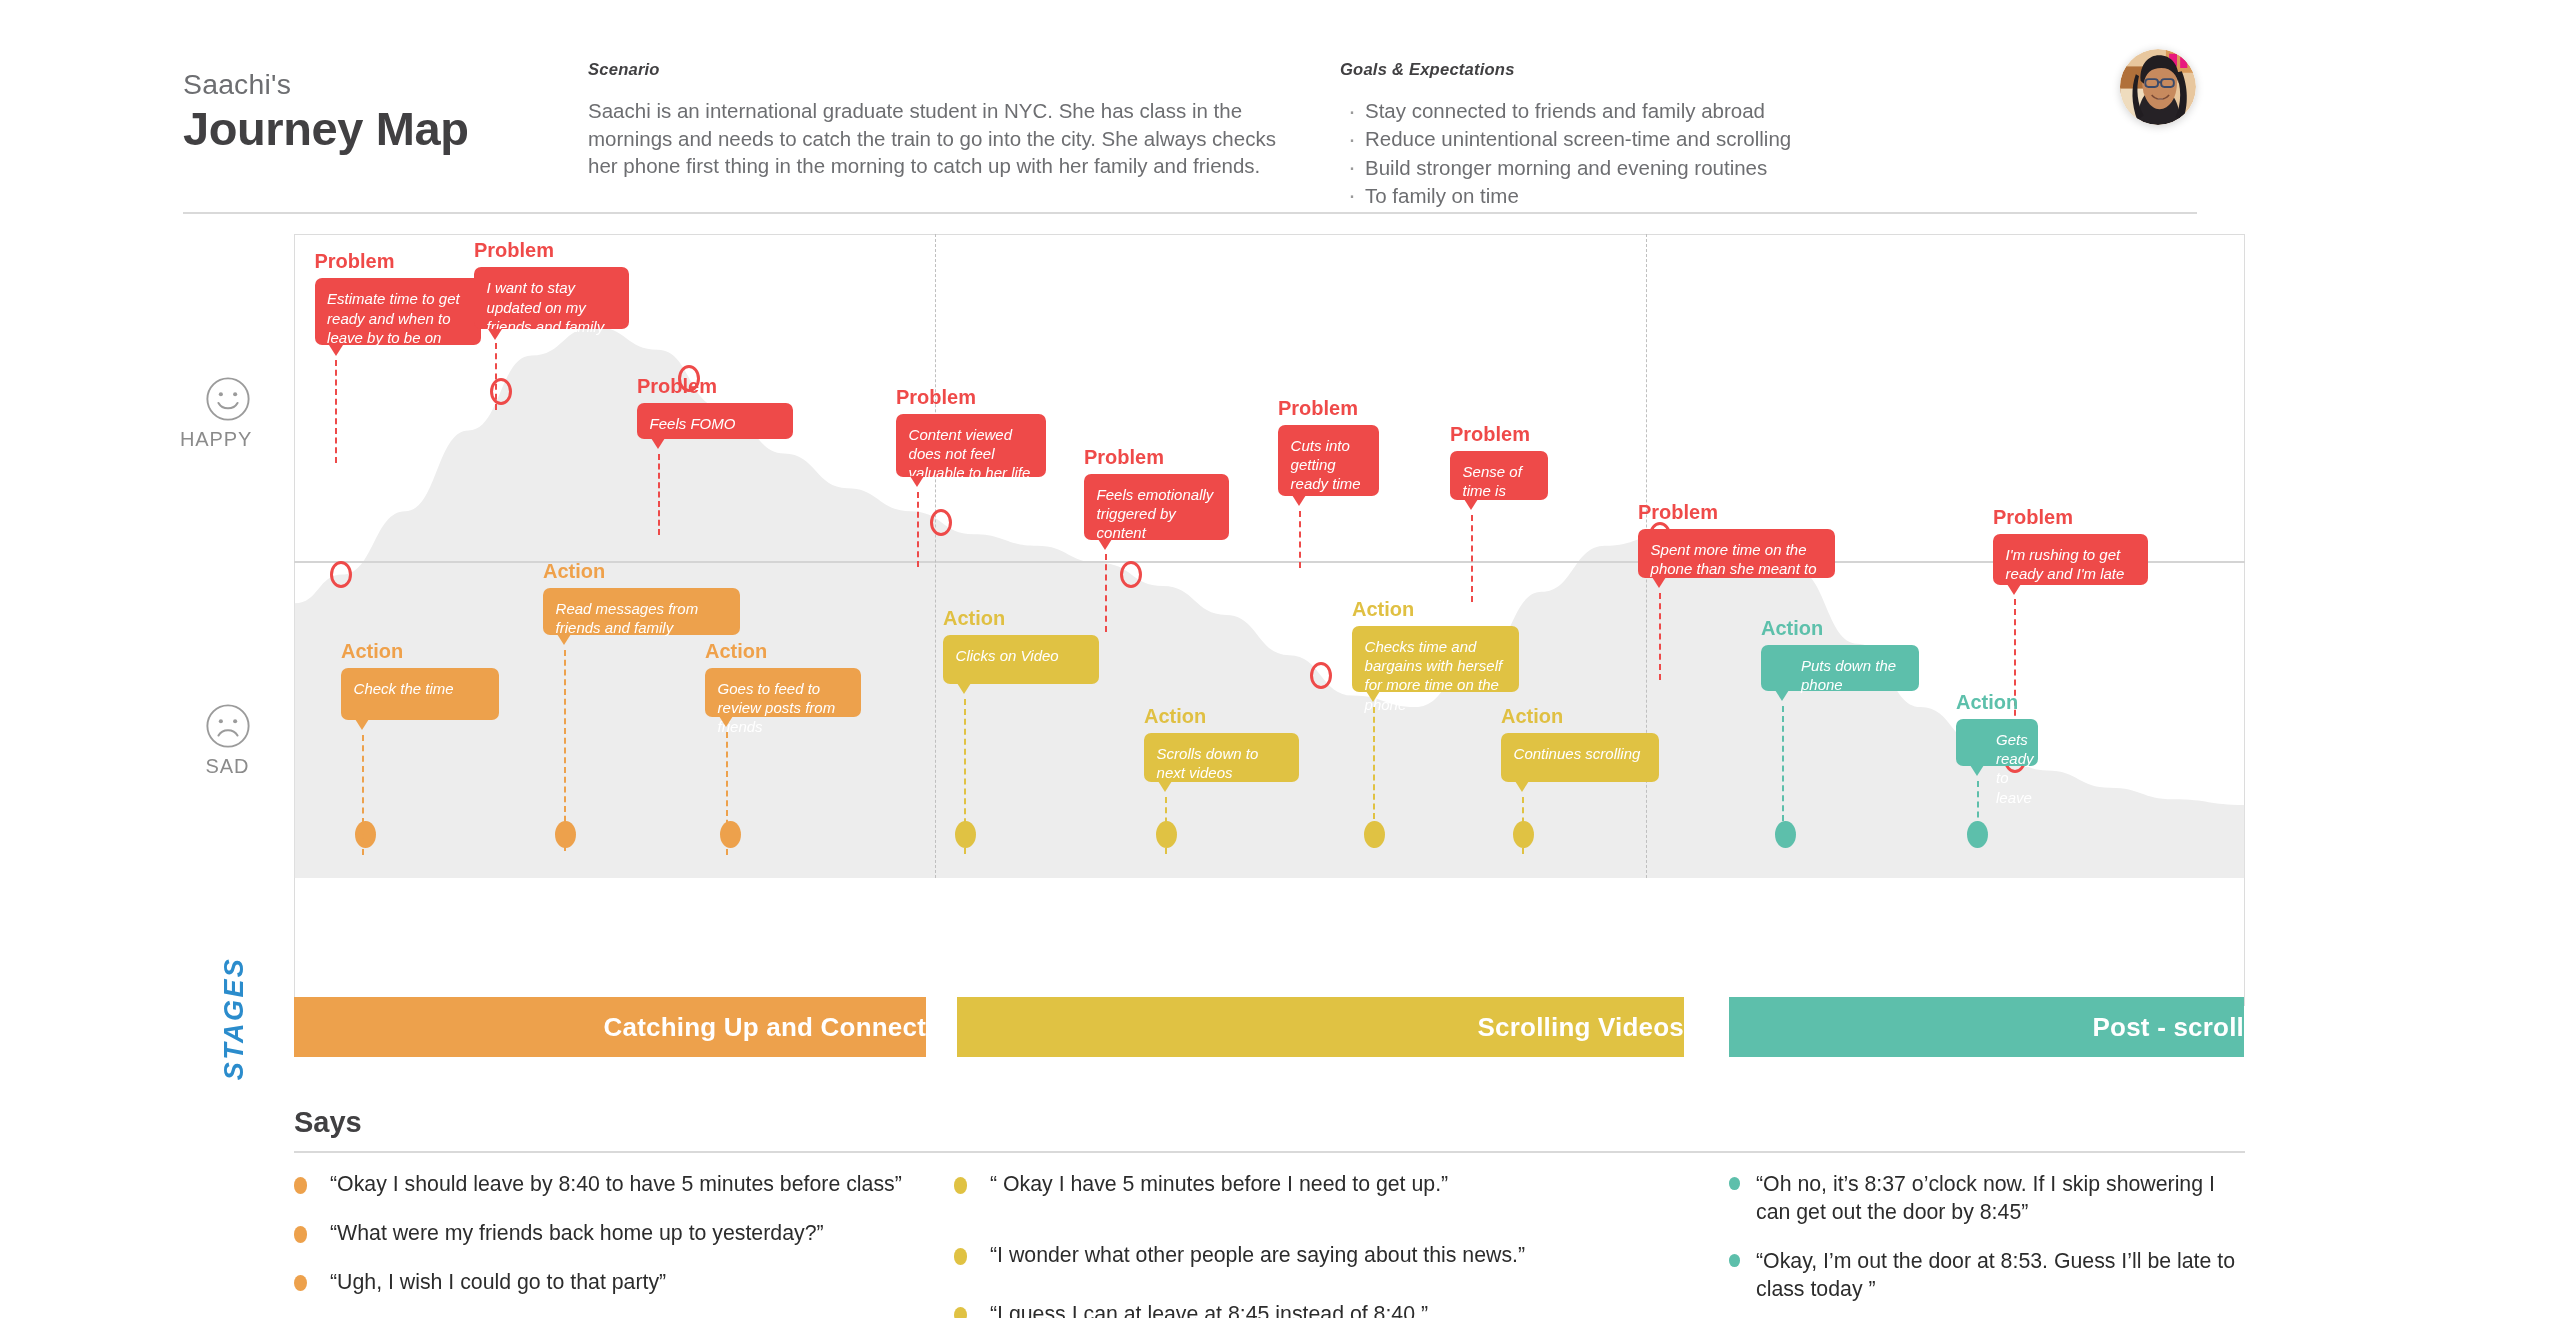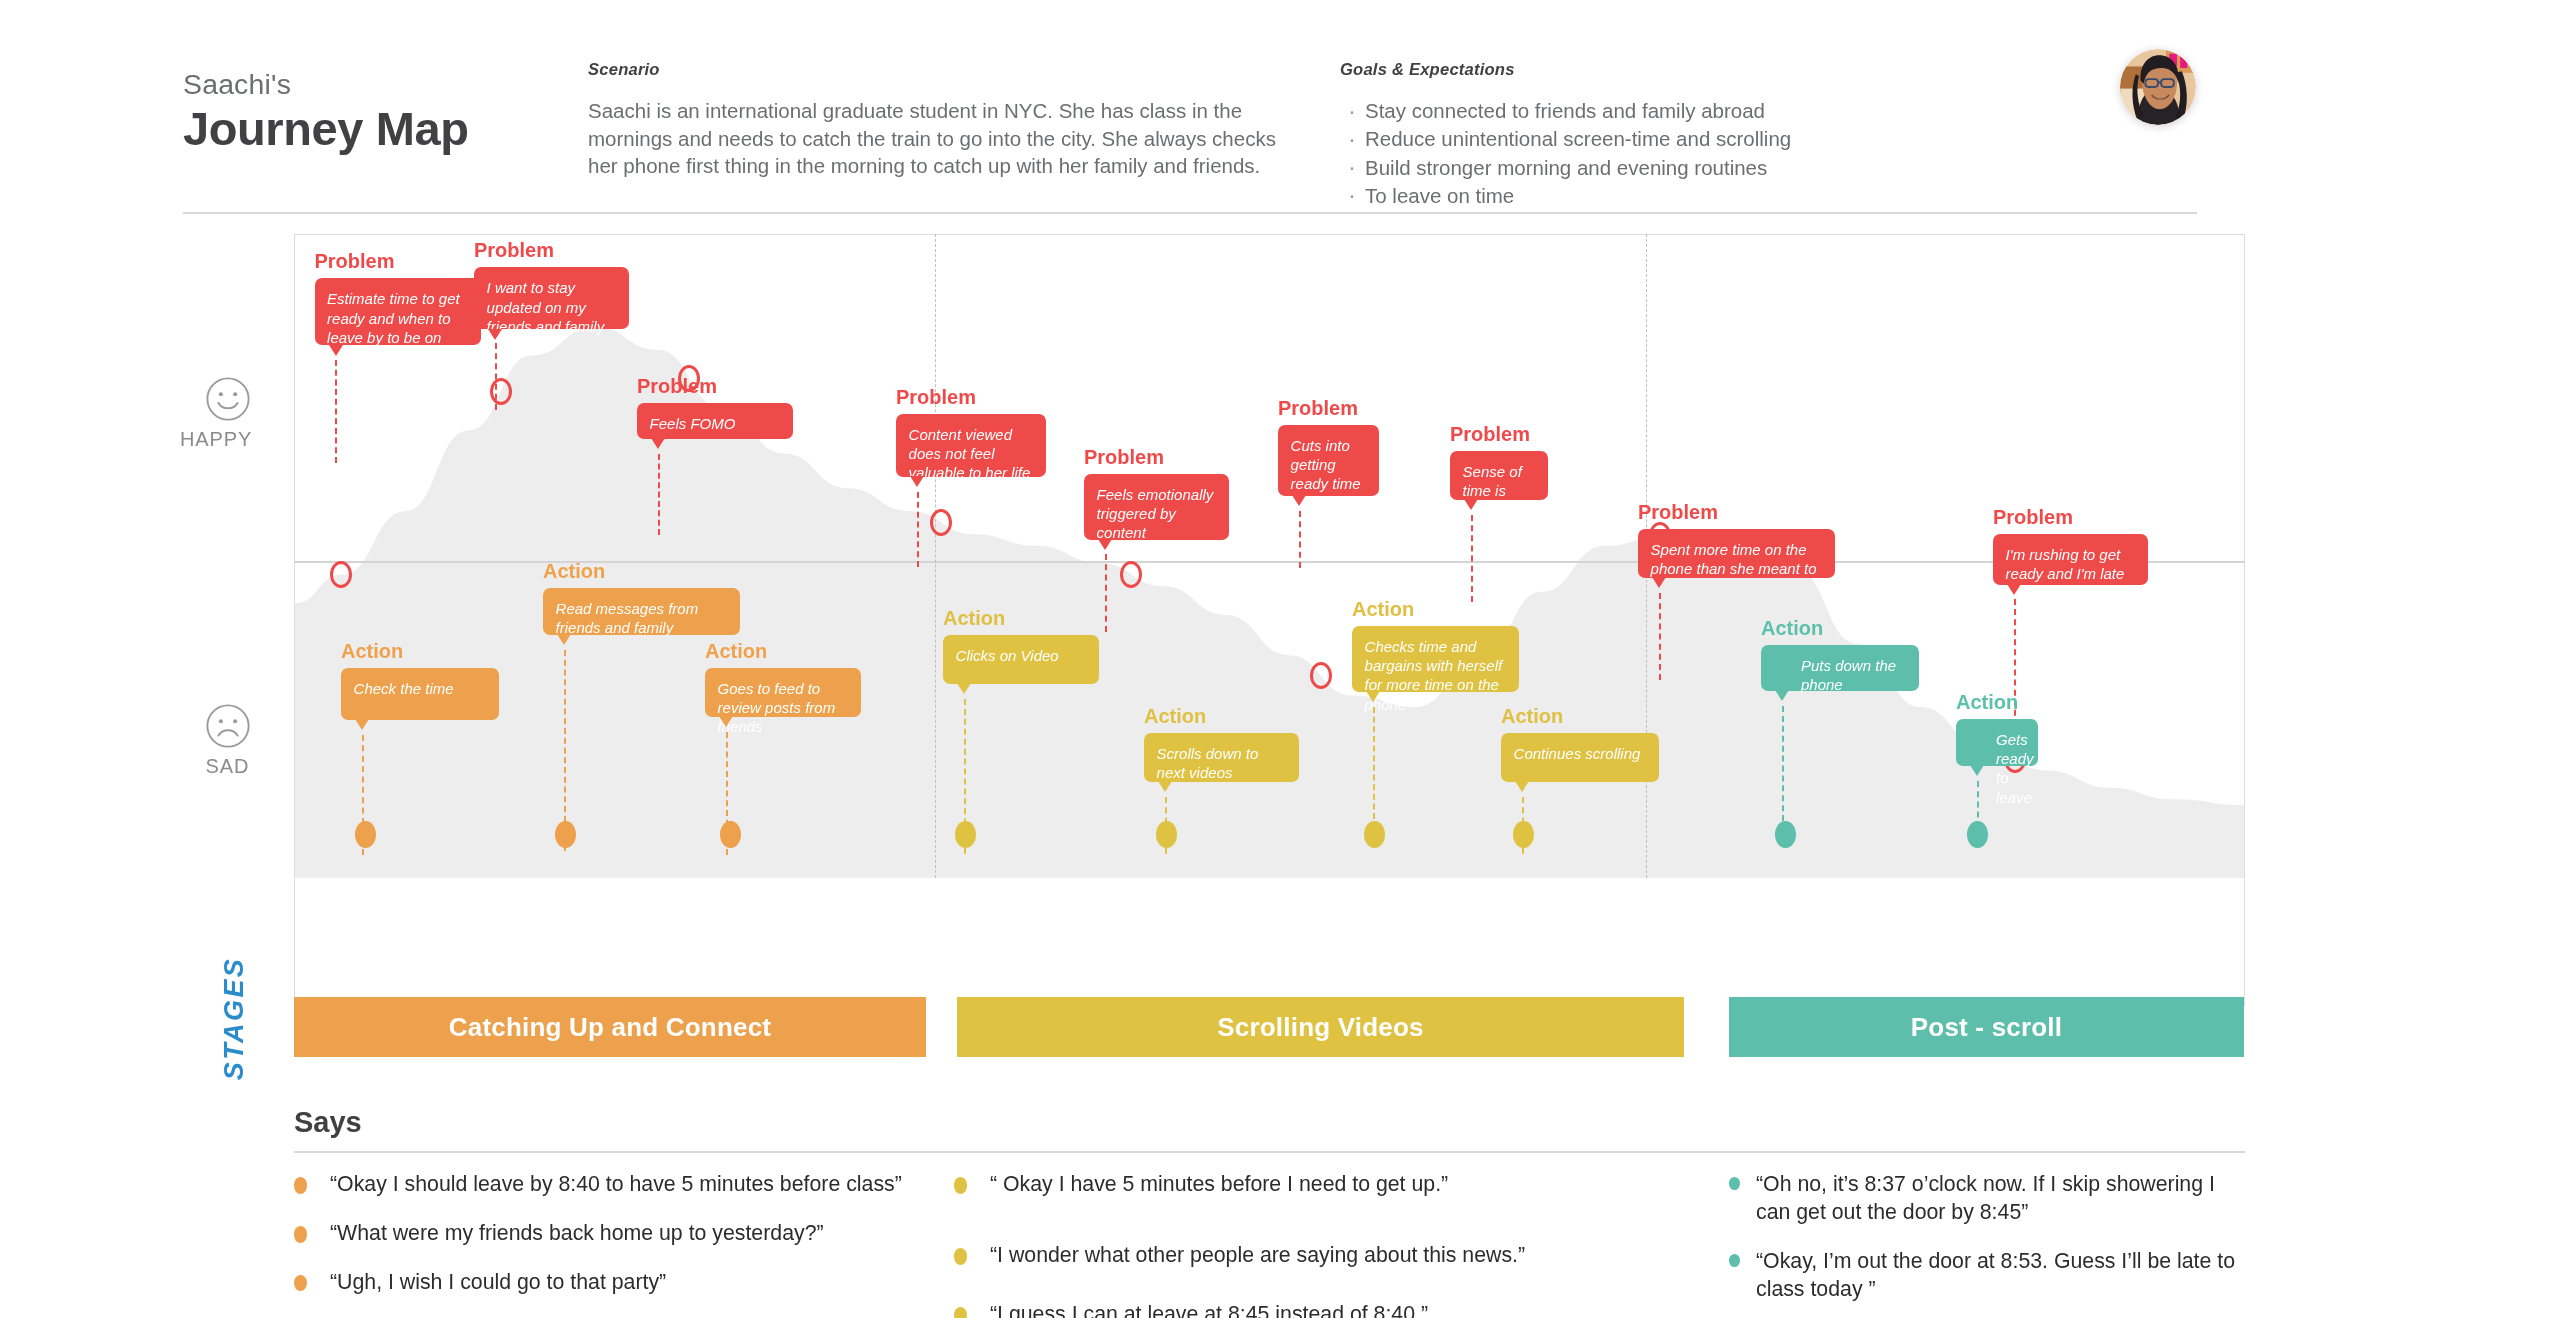--- a/index.html
+++ b/index.html
@@ -82,21 +82,21 @@
 
   
   .dot{ position:absolute; width:20.5px; height:27px; border-radius:50%; }
 
   
   #stages-label{ position:absolute; left:155px; top:940px; width:158px; height:158px; }
   #stages-label span{ display:block; transform:rotate(-90deg); transform-origin:center center;
       position:absolute; left:-27px; top:63px; width:213px; text-align:center;
       font-size:27px; font-style:italic; font-weight:bold; letter-spacing:2.4px; color:#2b8ccc; }
 
-  .stage-bar{ position:absolute; top:997px; height:60px; display:flex; align-items:center; justify-content:center;
+  .stage-bar{ position:absolute; top:997px; height:60px; display:flex; align-items:center; justify-content:flex-end;
       color:#fff; font-size:26px; font-weight:bold; letter-spacing:0.2px; }
 
   
   #says-title{ position:absolute; left:294px; top:1106px; font-size:29px; font-weight:bold; color:#414042; }
   #says-rule{ position:absolute; left:294px; top:1151px; width:1951px; height:1.6px; background:#d9d9d9; }
   .says-col{ position:absolute; top:1170px; }
   .says-col ul{ list-style:none; }
   .says-col li{ position:relative; padding-left:36px; font-size:21.3px; line-height:1.33; color:#2c2c2c; margin-bottom:20.5px; }
   .says-col li .bullet{ position:absolute; left:0; top:7.1px; width:13.4px; height:16.6px; border-radius:50%; }
   li.italic{ }
@@ -115,21 +115,21 @@
     <div class="col-head">Scenario</div>
     <div id="scenario-text">Saachi is an international graduate student in NYC. She has class in the mornings and needs to catch the train to go into the city. She always checks her phone first thing in the morning to catch up with her family and friends.</div>
   </div>
 
   <div id="goals-block">
     <div class="col-head">Goals &amp; Expectations</div>
     <ul id="goals-list">
       <li>Stay connected to friends and family abroad</li>
       <li>Reduce unintentional screen-time and scrolling</li>
       <li>Build stronger morning and evening routines</li>
-      <li>To leave on time</li>
+      <li>To family on time</li>
     </ul>
   </div>
 
   <div id="avatar">
     <svg width="76" height="76" viewBox="0 0 96 96" aria-hidden="true">
       <defs>
           <clipPath id="cc">
             <circle cx="48" cy="48" r="48"></circle>
           </clipPath>
         </defs>

